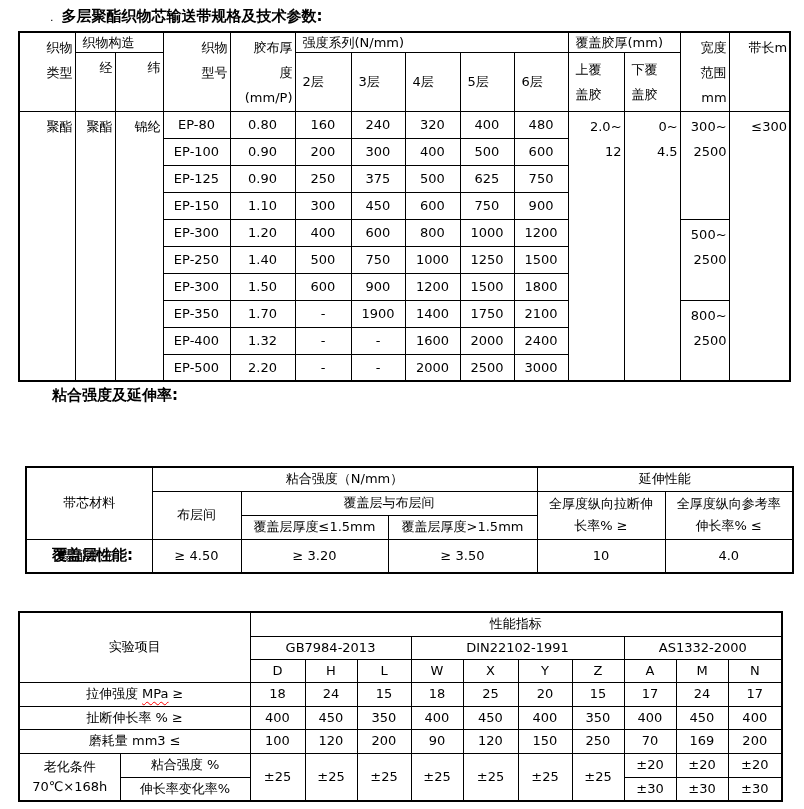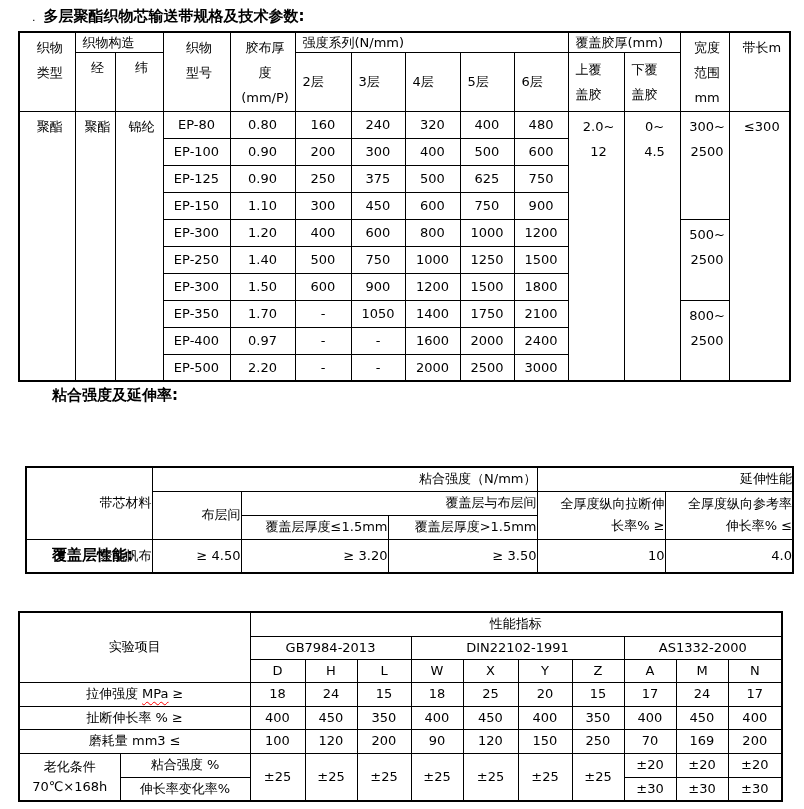--- a/index.html
+++ b/index.html
@@ -7,35 +7,35 @@
     width:804px;height:809px;background:#ffffff;position:relative;overflow:hidden;
     font-family:"DejaVu Sans","Liberation Sans",sans-serif;color:#000;
   }
   .heading{position:absolute;font-weight:bold;font-size:15px;white-space:nowrap;}
   .bullet{font-weight:normal;font-size:11px;margin-right:8px;}
   table.doc{border-collapse:collapse;table-layout:fixed;position:absolute;border:2px solid #000;background:#fff;}
   table.doc td{border:1px solid #000;font-size:13px;vertical-align:middle;text-align:center;
     white-space:pre-line;overflow:hidden;padding:0;}
   
   #t1 td{line-height:25px;}
-  #t1 td.tl{vertical-align:top;text-align:center;padding:2px 2px 0 7px;}
+  #t1 td.tl{vertical-align:top;text-align:right;padding:2px 2px 0 7px;}
   #t1 td.ml{text-align:left;padding-left:7px;}
   #t1 td.lh1{line-height:17px;}
   
-  #t2 td{line-height:22px;text-align:right;}
+  #t2 td{line-height:22px;}
   
   #t3 td{line-height:20px;}
   .sq{text-decoration-line:underline;text-decoration-style:wavy;text-decoration-color:#ff0000;
       text-decoration-thickness:1px;text-underline-offset:3px;}
   .gap{margin-left:4px;}
 </style>
 </head>
 <body>
 
-<div class="heading" style="left:32px;top:7px;">
+<div class="heading" style="left:50px;top:7px;">
   <span class="bullet">.</span><span>多层聚酯织物芯输送带规格及技术参数:</span>
 </div>
 
 <table class="doc" id="t1" style="left:18px;top:31px;width:771px;">
   <colgroup>
     <col style="width:56px">
       <col style="width:40px">
       <col style="width:48px">
       <col style="width:67px">
     <col style="width:65px">
@@ -151,30 +151,30 @@
     <td>600</td>
     <td>900</td>
     <td>1200</td>
     <td>1500</td>
     <td>1800</td>
   </tr>
   <tr style="height:27px">
     <td>EP-350</td>
     <td>1.70</td>
     <td>-</td>
-    <td>1050</td>
+    <td>1900</td>
     <td>1400</td>
     <td>1750</td>
     <td>2100</td>
     <td class="tl" rowspan="3">800~
 2500</td>
   </tr>
   <tr style="height:27px">
     <td>EP-400</td>
-    <td>0.97</td>
+    <td>1.32</td>
     <td>-</td>
     <td>-</td>
     <td>1600</td>
     <td>2000</td>
     <td>2400</td>
   </tr>
   <tr style="height:27px">
     <td>EP-500</td>
     <td>2.20</td>
     <td>-</td>

